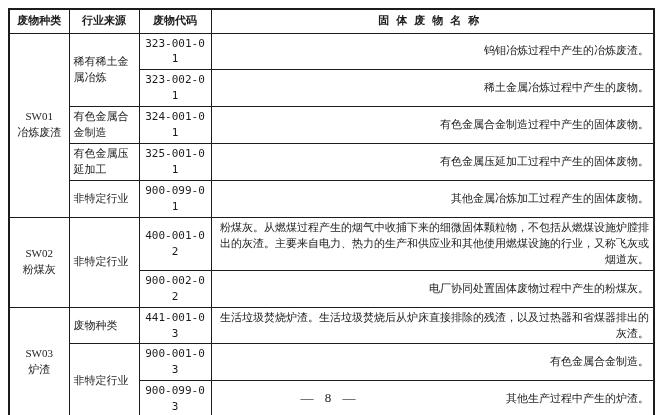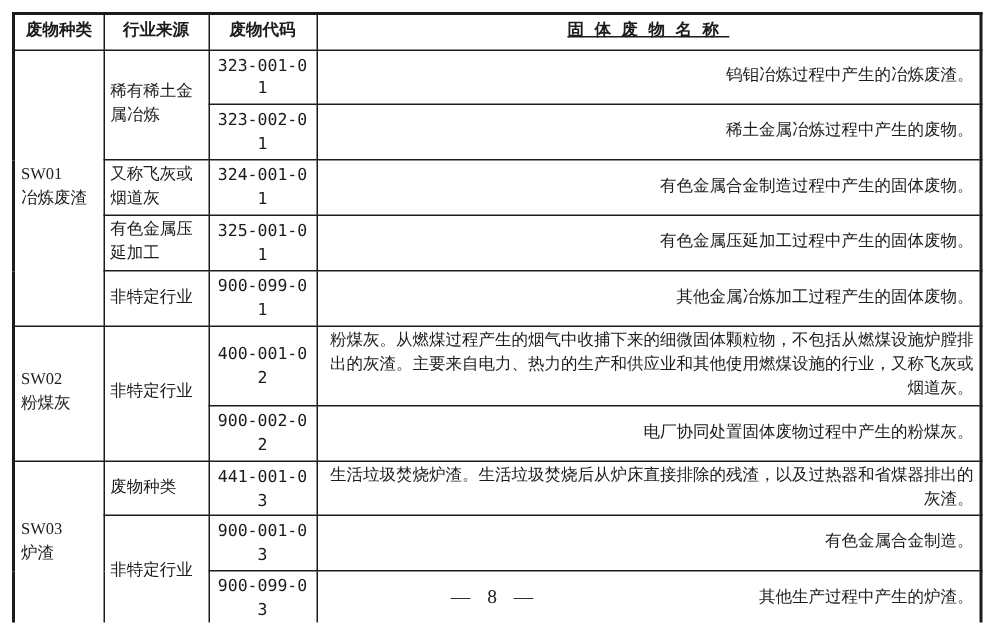--- a/index.html
+++ b/index.html
@@ -33,28 +33,27 @@
     word-break:break-all;
   }
   table.waste-table th{
     font-weight:bold;
     text-align:center;
     height:24px;
     padding:2px 0;
   }
   table.waste-table thead th:nth-child(4){
     letter-spacing:7px;
-    text-decoration:underline;
   }
   col.c-cat{width:60px;}
   col.c-ind{width:70px;}
   col.c-code{width:72px;}
   col.c-name{width:443px;}
   td.cat-cell{
-    text-align:left;
+    text-align:center;
     line-height:1.5;
   }
   td.ind-cell{
     text-align:left;
     padding:2px 3px;
   }
   td.code-cell{
     text-align:center;
     height:26px;
     font-family:"DejaVu Sans Mono", monospace;
@@ -103,21 +102,21 @@
           </td>
           <td class="ind-cell" rowspan="2">稀有稀土金属冶炼</td>
           <td class="code-cell">323-001-01</td>
           <td class="desc-cell">钨钼冶炼过程中产生的冶炼废渣。</td>
         </tr>
         <tr>
           <td class="code-cell">323-002-01</td>
           <td class="desc-cell">稀土金属冶炼过程中产生的废物。</td>
         </tr>
         <tr>
-          <td class="ind-cell" rowspan="1">又称飞灰或烟道灰</td>
+          <td class="ind-cell" rowspan="1">有色金属合金制造</td>
           <td class="code-cell">324-001-01</td>
           <td class="desc-cell">有色金属合金制造过程中产生的固体废物。</td>
         </tr>
         <tr>
           <td class="ind-cell" rowspan="1">有色金属压延加工</td>
           <td class="code-cell">325-001-01</td>
           <td class="desc-cell">有色金属压延加工过程中产生的固体废物。</td>
         </tr>
         <tr>
           <td class="ind-cell" rowspan="1">非特定行业</td>

